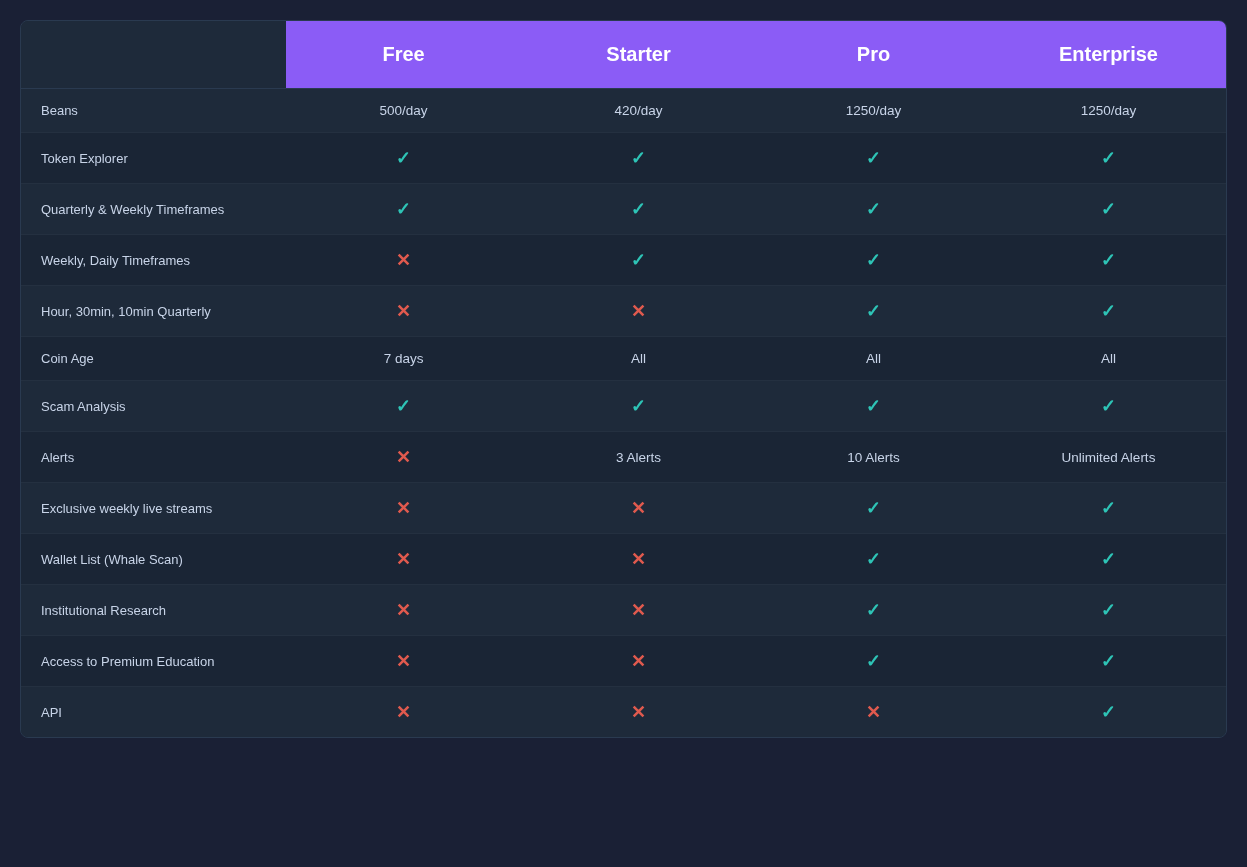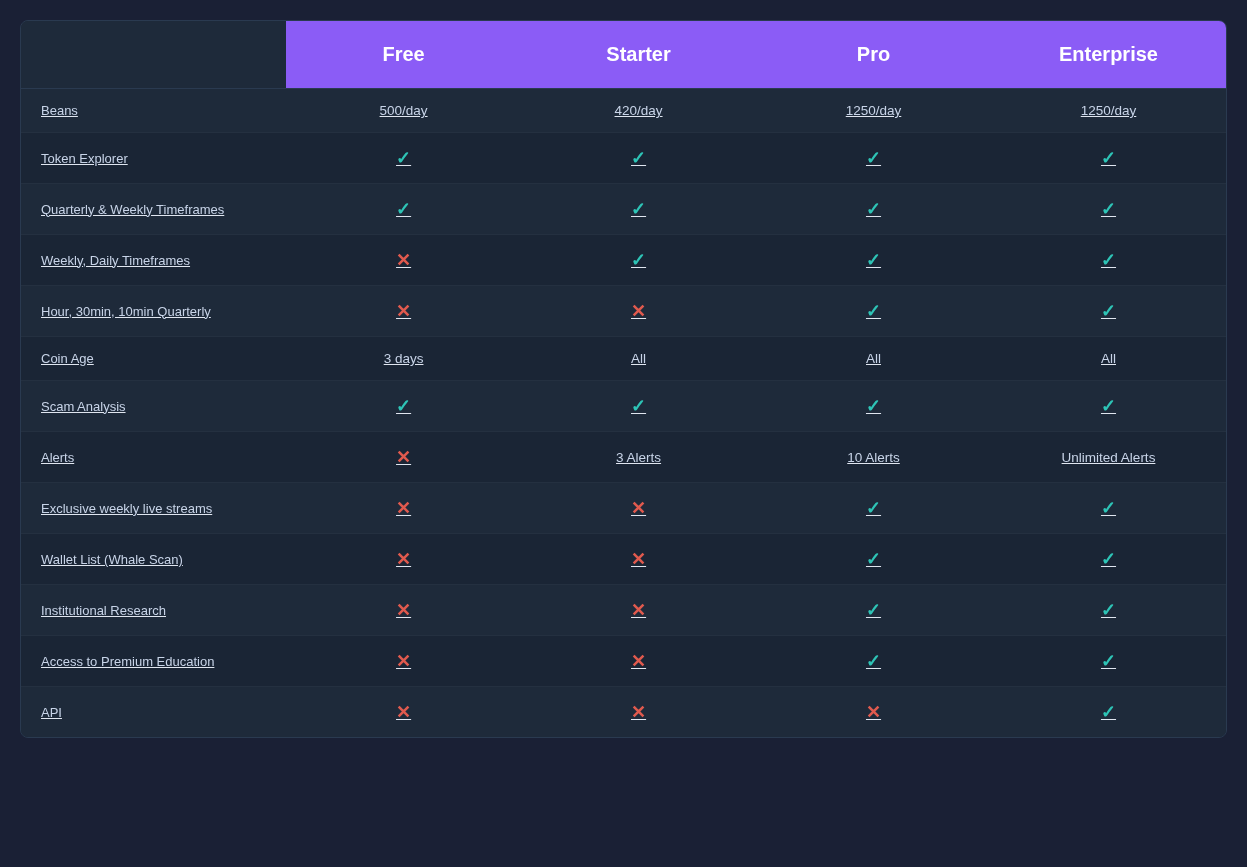--- a/index.html
+++ b/index.html
@@ -31,21 +31,20 @@
       color: #ffffff;
       background: #8b5cf6;
       border-bottom: 1px solid #2a3a50;
     }
     thead th.feature-header {
       background: #1e2a3a;
     }
 
     tbody tr {
       border-bottom: 1px solid #243040;
-      text-decoration: underline;
     }
     tbody tr:last-child {
       border-bottom: none;
     }
     tbody tr:nth-child(even) {
       background: #1a2535;
     }
     tbody tr:nth-child(odd) {
       background: #1e2a3a;
     }
@@ -132,21 +131,21 @@
         </tr>
         <tr>
           <td class="feature-label">Hour, 30min, 10min Quarterly</td>
           <td><span class="cross">✕</span></td>
           <td><span class="cross">✕</span></td>
           <td><span class="check">✓</span></td>
           <td><span class="check">✓</span></td>
         </tr>
         <tr>
           <td class="feature-label">Coin Age</td>
-          <td><span class="value-text">3 days</span></td>
+          <td><span class="value-text">7 days</span></td>
           <td><span class="value-text">All</span></td>
           <td><span class="value-text">All</span></td>
           <td><span class="value-text">All</span></td>
         </tr>
         <tr>
           <td class="feature-label">Scam Analysis</td>
           <td><span class="check">✓</span></td>
           <td><span class="check">✓</span></td>
           <td><span class="check">✓</span></td>
           <td><span class="check">✓</span></td>

